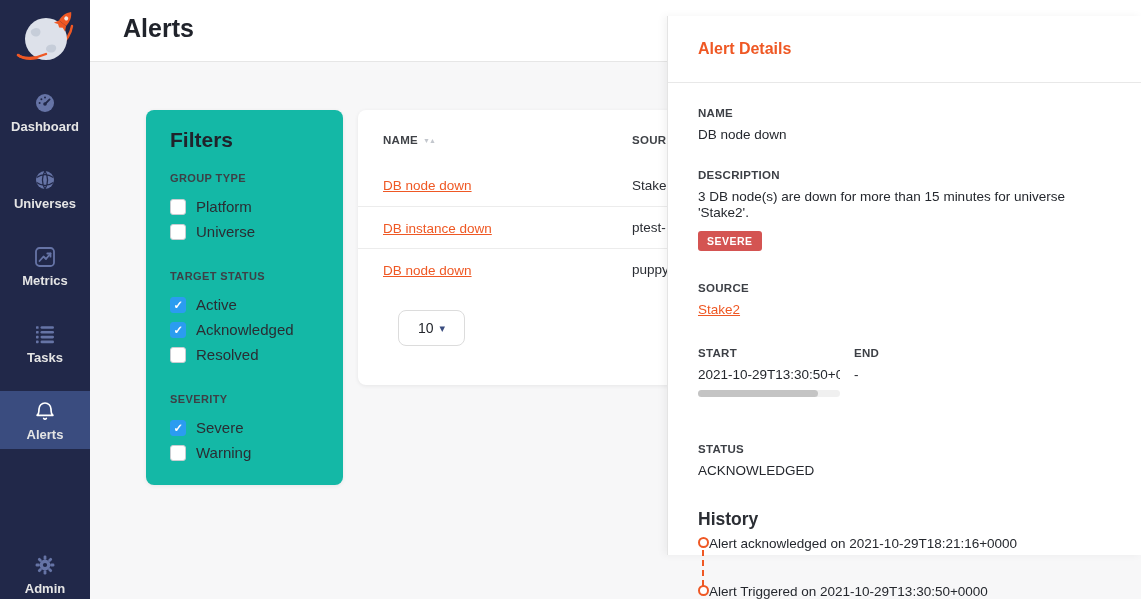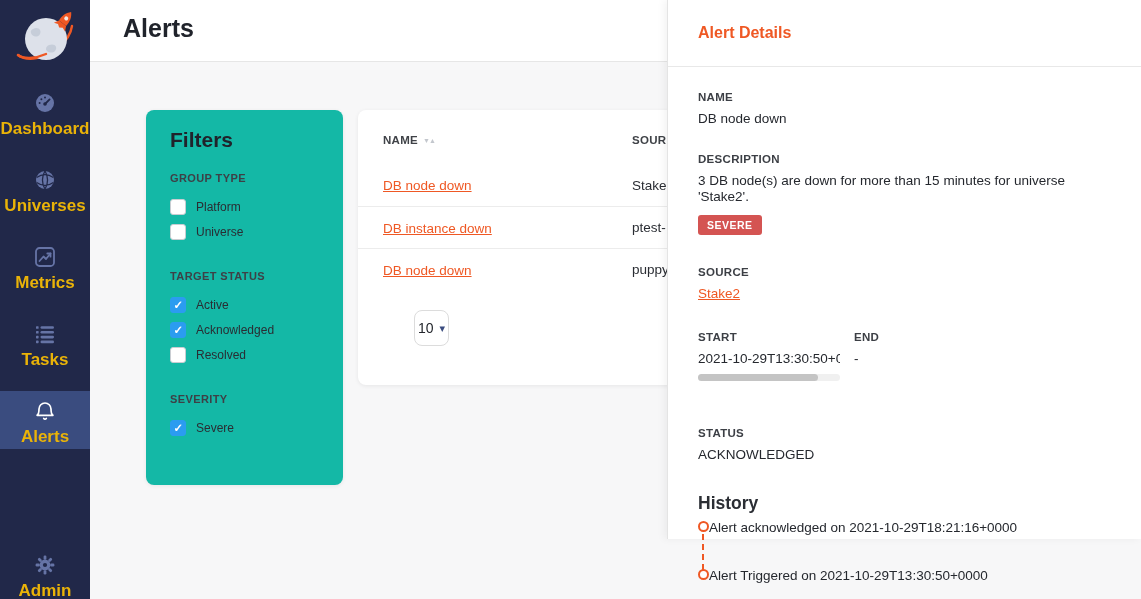--- a/index.html
+++ b/index.html
@@ -8,52 +8,52 @@
     position:relative; width:1141px; height:599px; overflow:hidden;
     background:#f7f7f8; font-family:"Liberation Sans",sans-serif;
     color:#25282e;
   }
 
   
   .sidebar { position:absolute; left:0; top:0; width:90px; height:599px; background:#212849; z-index:30; }
   .logo-wrap { position:absolute; top:6px; left:0; width:90px; height:66px; display:flex; align-items:center; justify-content:center; cursor:pointer; }
   .nav-item { position:absolute; left:0; width:90px; height:58px; text-align:center; color:#f0f2f8; cursor:pointer; padding-top:8px; }
   .nav-item .nicon { display:block; height:26px; color:#6674a6; }
-  .nav-item .nlabel { display:block; margin-top:2px; font-size:17px; font-weight:600; color:#eab308; }
+  .nav-item .nlabel { display:block; margin-top:2px; font-size:13px; font-weight:600; color:#e5e5e5; }
   .nav-item.active { background:#3a4c7f; }
   .nav-item.active .nicon { color:#ffffff; }
 
   
   .main-header { position:absolute; left:90px; top:0; width:1051px; height:62px; background:#ffffff; border-bottom:1px solid #e6e6e6; z-index:1; }
   .page-title { position:absolute; left:33px; top:14px; font-size:25px; font-weight:700; color:#20232b; }
 
   
   .filters-card { position:absolute; left:146px; top:110px; width:197px; height:375px; background:#14b8a6; border-radius:8px; box-shadow:0 1px 4px rgba(0,0,0,.07); z-index:2; padding:18px 24px; }
   .filters-title { font-size:21px; font-weight:700; color:#20232b; margin-bottom:20px; }
   .filter-group-label { font-size:11px; font-weight:700; color:#3d4046; letter-spacing:.4px; margin:26px 0 10px; }
   .filter-group-label.first { margin-top:14px; }
-  .filter-row { display:flex; align-items:center; gap:10px; height:25px; font-size:12px; color:#2a2d33; cursor:pointer; }
+  .filter-row { display:flex; align-items:center; gap:10px; height:25px; font-size:15px; color:#2a2d33; cursor:pointer; }
   .cb { width:16px; height:16px; border:1px solid #c9cdd2; border-radius:3px; background:#fff; flex:none; position:relative; }
   .cb.checked { background:#2b9cf0; border-color:#2b9cf0; }
   .cb.checked::after { content:"✓"; position:absolute; left:2.5px; top:0.5px; font-size:11.5px; font-weight:700; color:#fff; }
 
   
   .table-card { position:absolute; left:358px; top:110px; width:560px; height:275px; background:#fff; border-radius:8px; box-shadow:0 1px 4px rgba(0,0,0,.07); z-index:2; }
   .t-header { display:grid; grid-template-columns:249px 1fr; padding:24px 0 0 25px; height:54px; }
   .t-col { font-size:11.5px; font-weight:700; color:#3f4247; letter-spacing:.3px; }
   .sort-icons { display:inline-block; margin-left:5px; font-size:7px; color:#c3c7cd; letter-spacing:-1px; vertical-align:1px; cursor:pointer; }
   .t-row { display:grid; grid-template-columns:249px 1fr; padding-left:25px; height:42px; align-items:center; }
   .t-row + .t-row { border-top:1px solid #ececec; }
   .alert-link { color:#ef5824; text-decoration:underline; font-size:13.5px; cursor:pointer; }
   .src-cell { font-size:13.5px; color:#2a2d33; white-space:nowrap; overflow:hidden; }
-  .pagination { position:absolute; left:56px; top:200px; width:35px; height:36px; border:1px solid #dcdcdc; border-radius:8px; background:#fff; display:flex; align-items:center; justify-content:center; gap:6px; font-size:14px; color:#23262c; cursor:pointer; }
+  .pagination { position:absolute; left:40px; top:200px; width:67px; height:36px; border:1px solid #dcdcdc; border-radius:8px; background:#fff; display:flex; align-items:center; justify-content:center; gap:6px; font-size:14px; color:#23262c; cursor:pointer; }
   .caret { font-size:11px; color:#3a4c7f; }
 
   
-  .details-panel { position:absolute; left:667px; top:0; width:474px; height:539px; background:#fff; border-left:1px solid #e4e4e4; box-shadow:-3px 0 8px rgba(0,0,0,.05); z-index:40; }
+  .details-panel { position:absolute; left:667px; top:16px; width:474px; height:539px; background:#fff; border-left:1px solid #e4e4e4; box-shadow:-3px 0 8px rgba(0,0,0,.05); z-index:40; }
   .panel-header { height:67px; display:flex; align-items:center; padding-left:30px; border-bottom:1px solid #e8e8e8; }
   .panel-title { font-size:16px; font-weight:700; color:#ef5824; }
   .panel-body { padding:23px 30px 0; }
   .field-label { font-size:11.5px; font-weight:700; color:#3c3f45; letter-spacing:.3px; line-height:15px; }
   .field-value { font-size:13.5px; color:#25282e; margin-top:6px; line-height:16px; }
   .sec-name { margin-bottom:25px; }
   .sec-desc { margin-bottom:30px; }
   .severity-badge { display:inline-block; margin-top:10px; background:#d45452; color:#fff; font-size:10.5px; font-weight:700; letter-spacing:.5px; padding:4px 9px; border-radius:3px; }
   .sec-source { margin-bottom:28px; }
   .source-link { display:inline-block; margin-top:6px; font-size:13.5px; color:#ef5824; text-decoration:underline; cursor:pointer; }
@@ -207,20 +207,24 @@
     <div class="filter-row">
       <span class="cb"></span>
       <span>Resolved</span>
     </div>
 
     <div class="filter-group-label">SEVERITY</div>
     <div class="filter-row">
       <span class="cb checked"></span>
       <span>Severe</span>
     </div>
+    <div class="filter-row">
+      <span class="cb"></span>
+      <span>Warning</span>
+    </div>
   </section>
 
   <section class="table-card">
     <div class="t-header">
       <div class="t-col">
         <span>NAME</span><span class="sort-icons">▼▲</span>
       </div>
       <div class="t-col">
         <span>SOURCE</span>
       </div>

